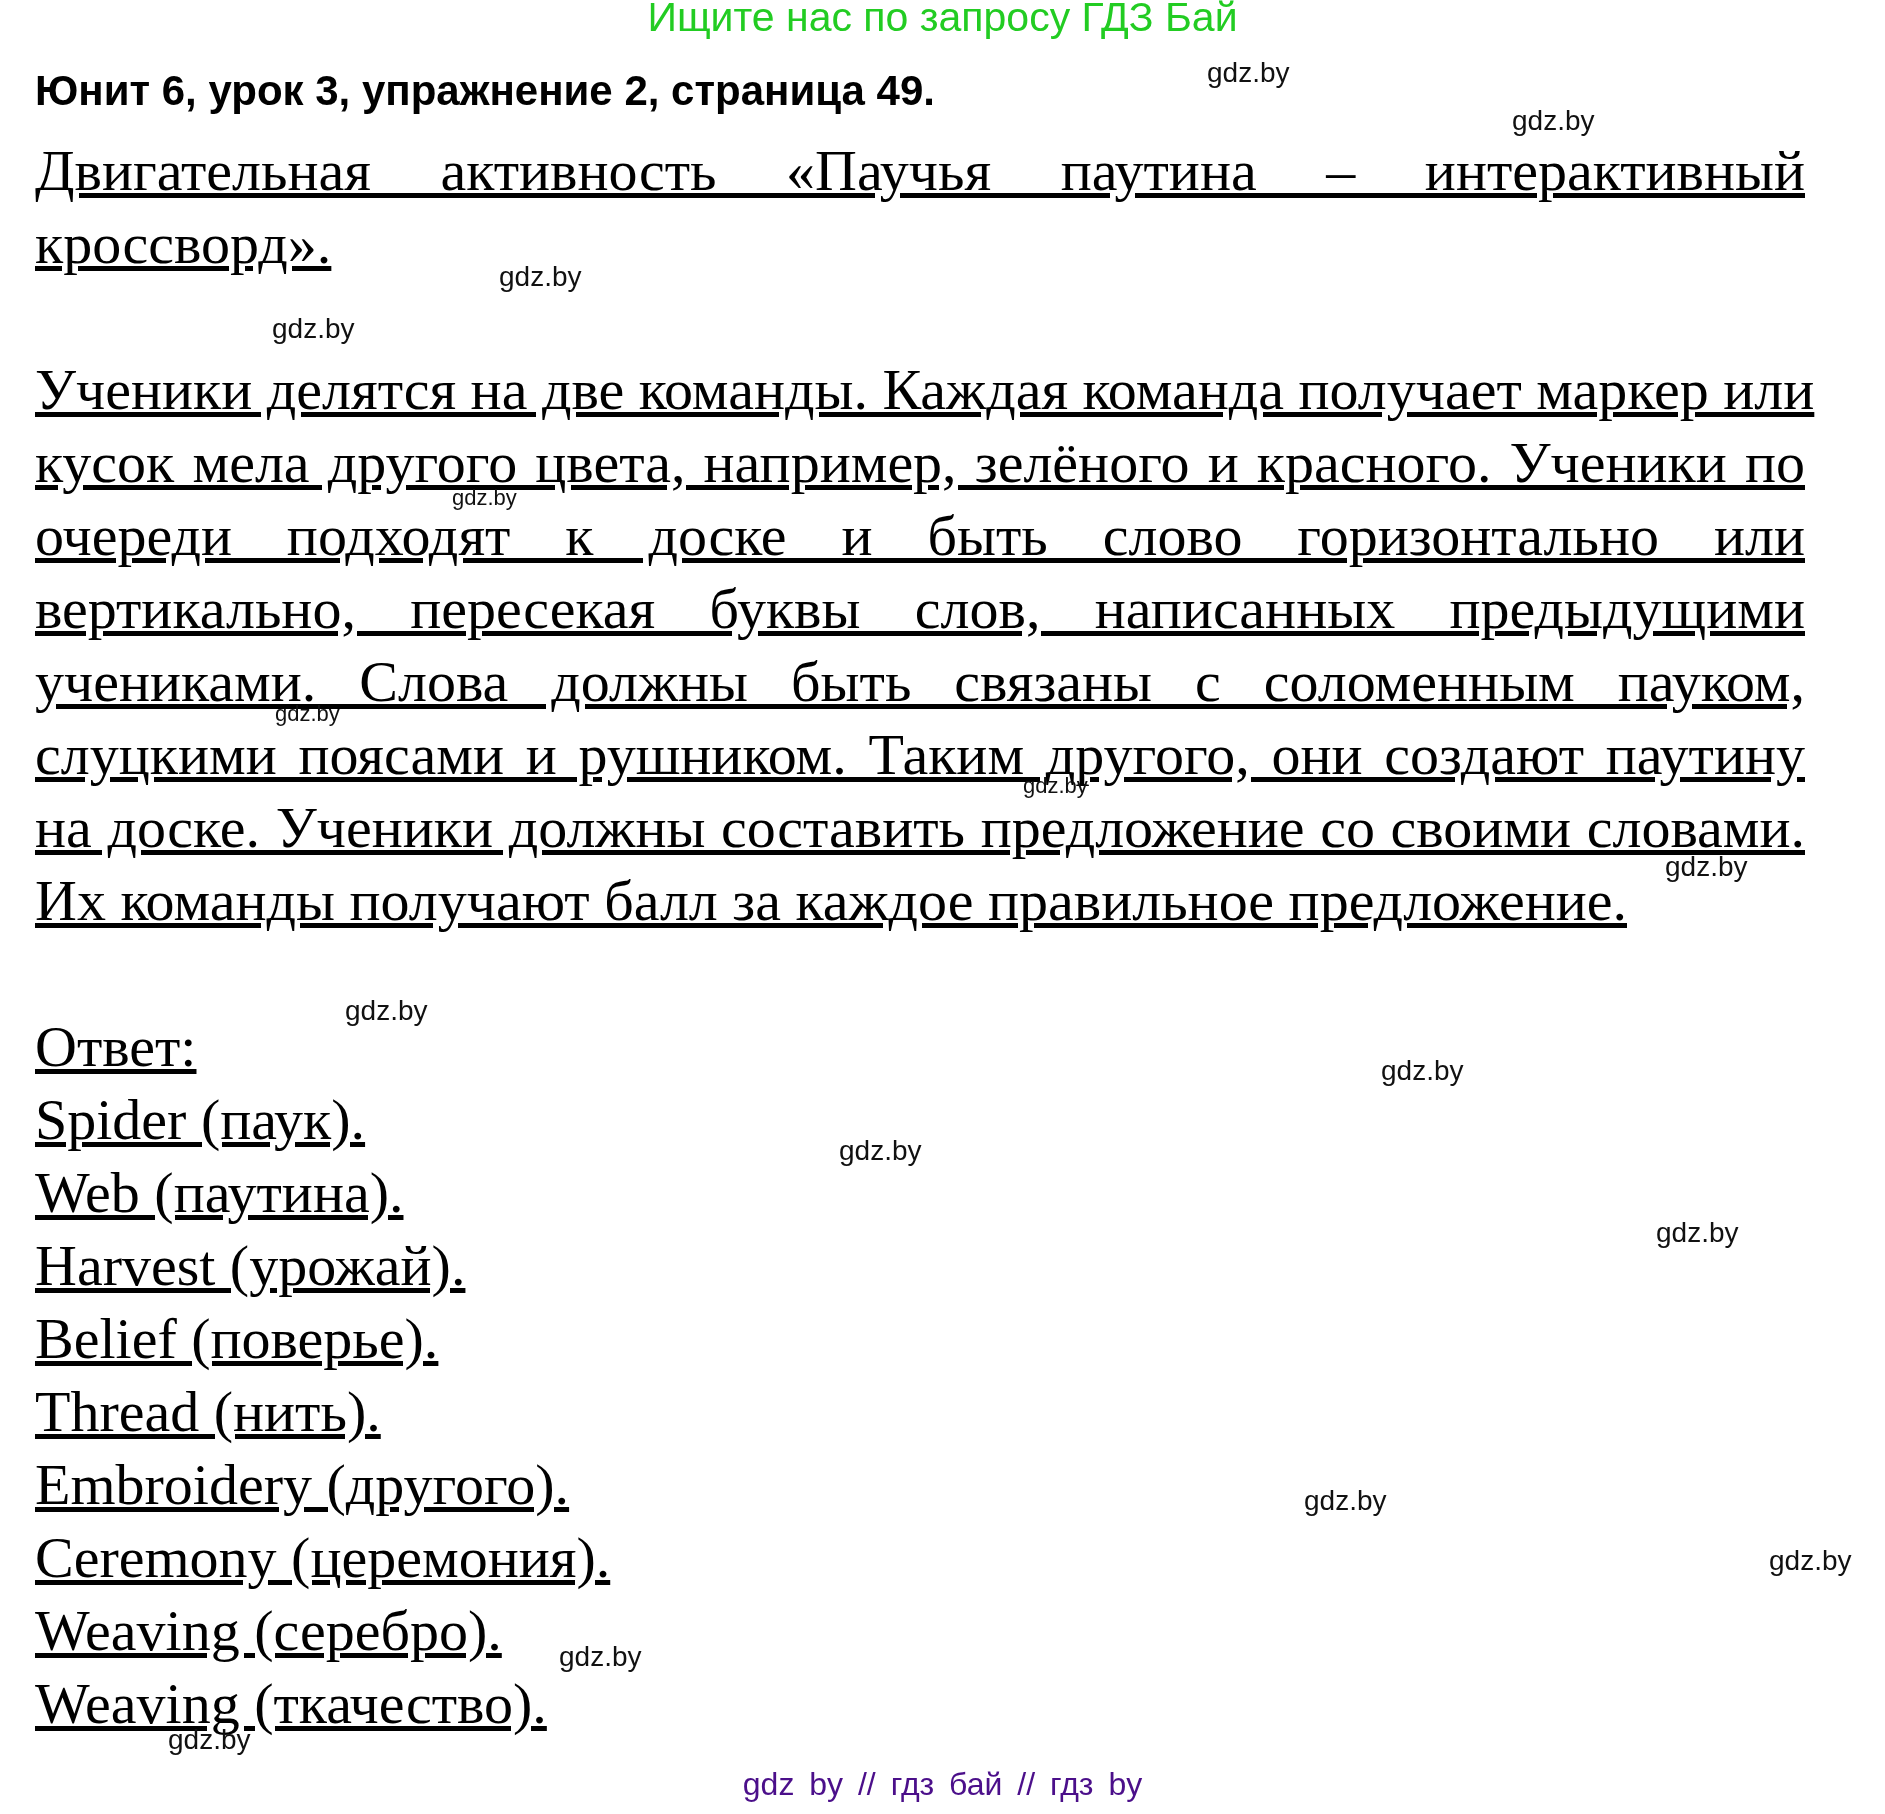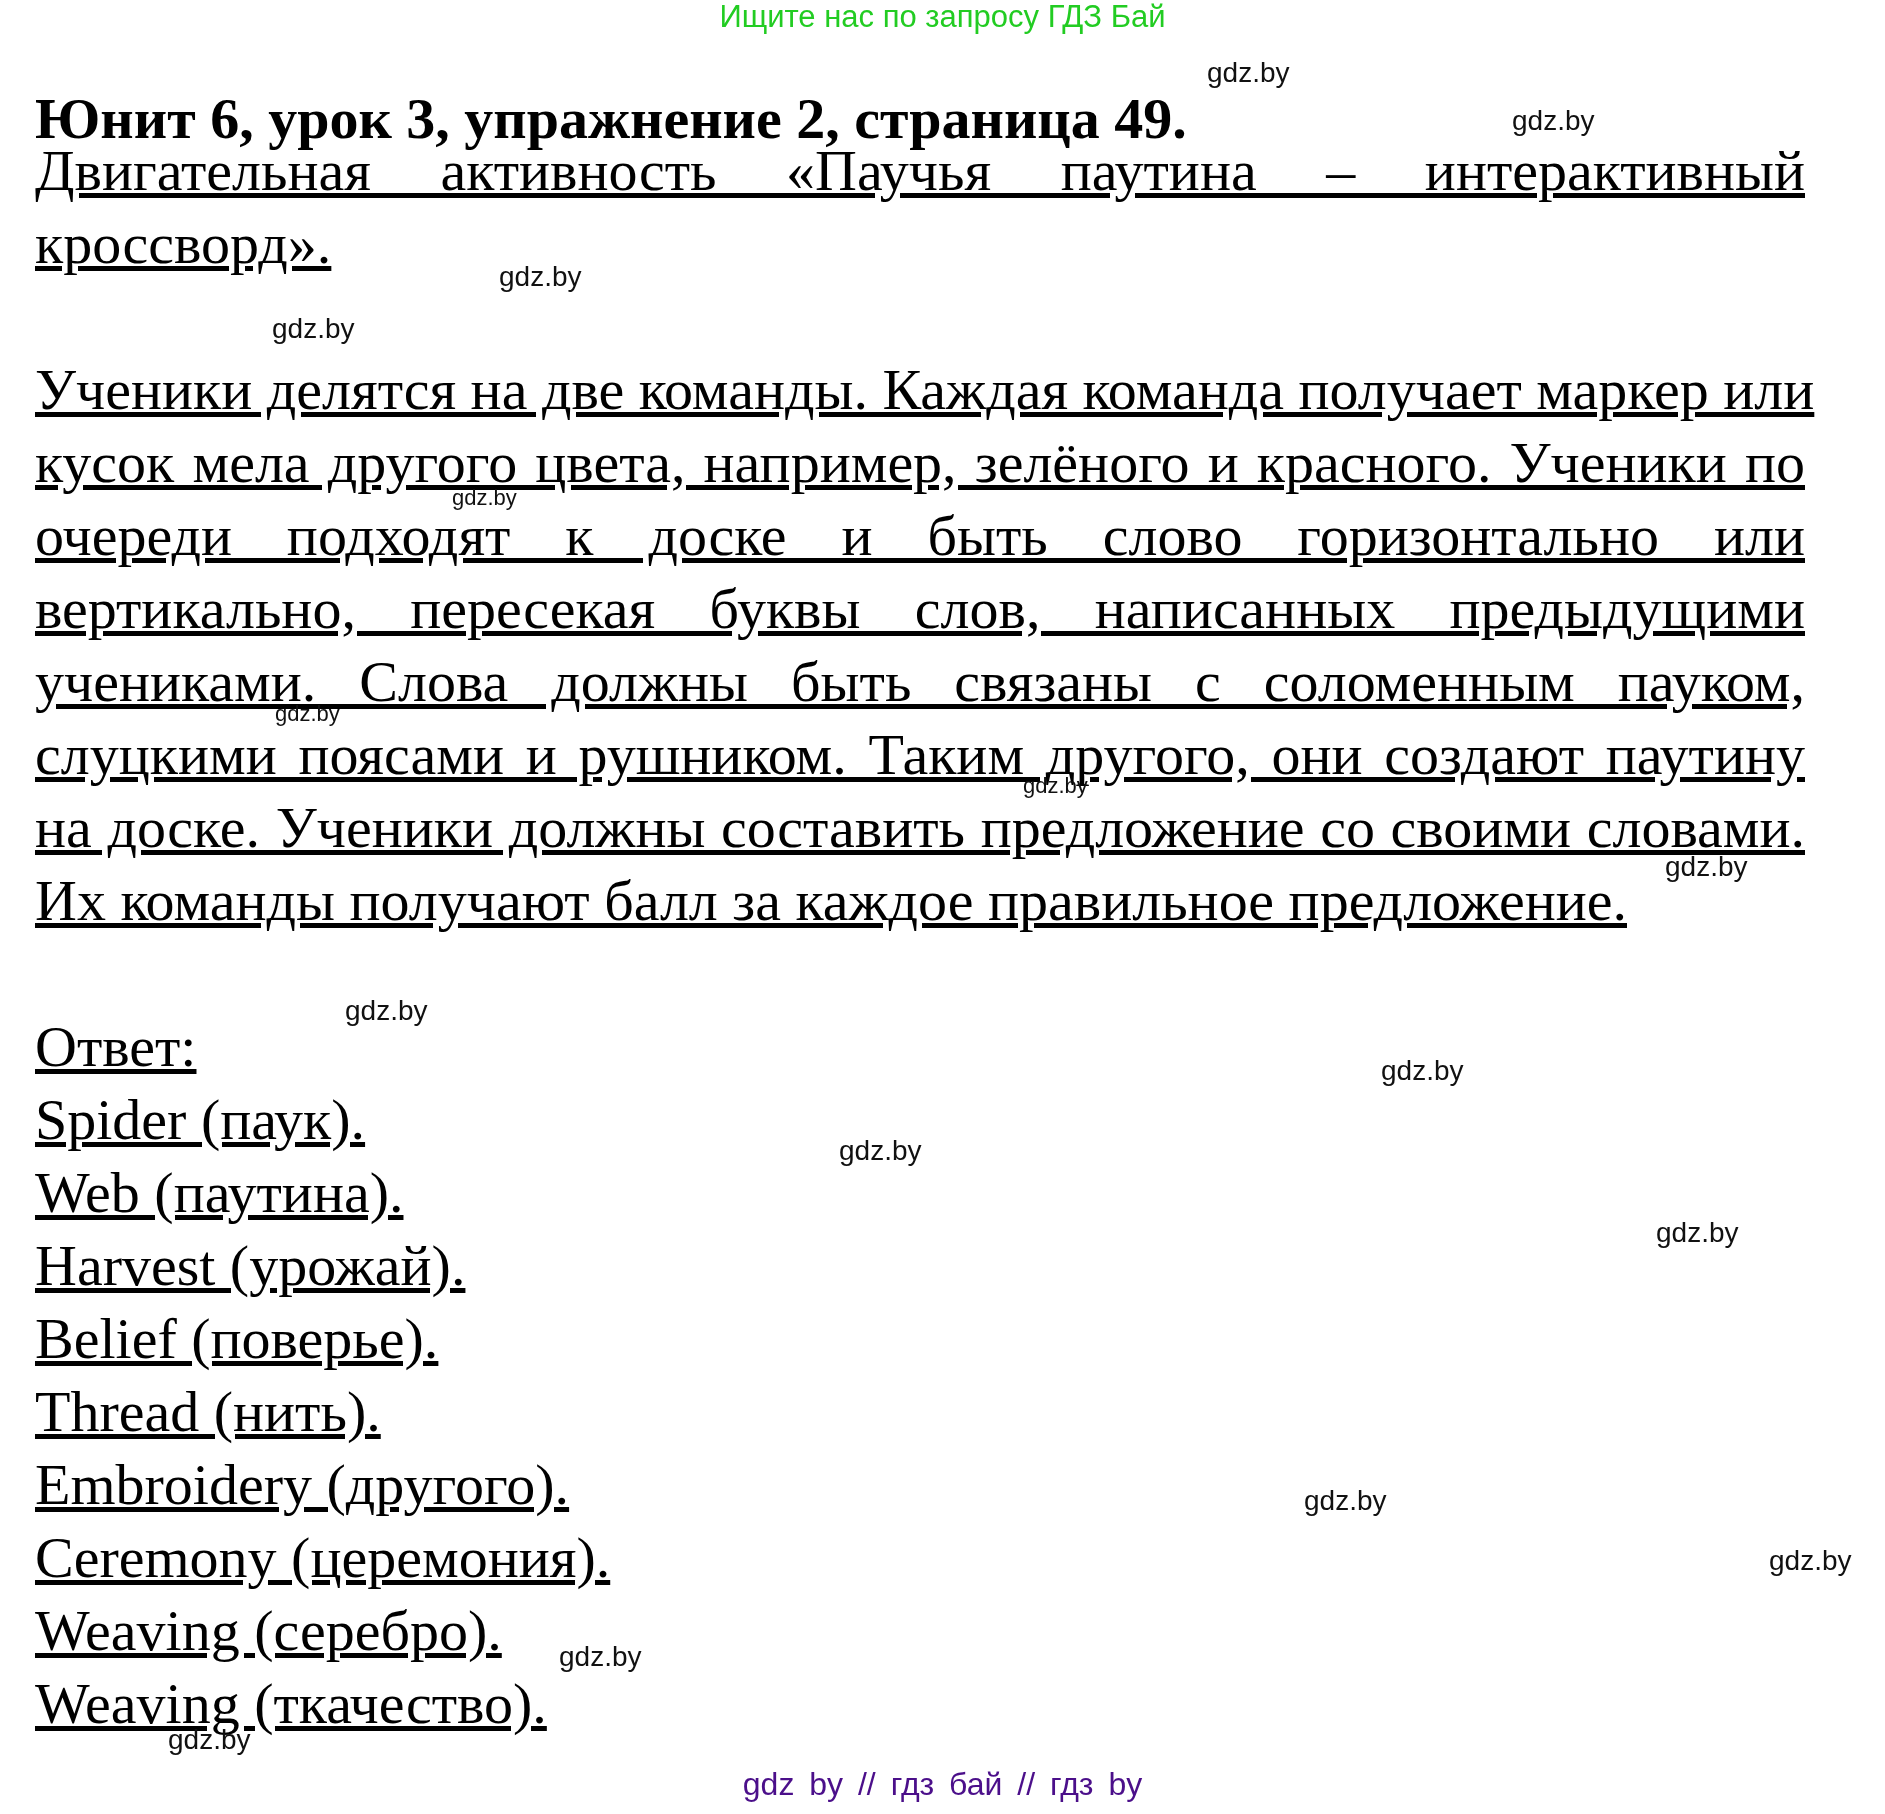--- a/index.html
+++ b/index.html
@@ -1,24 +1,24 @@
 <!DOCTYPE html>
 <html><head>
 <meta charset="utf-8">
 <style>
   html, body { margin: 0; padding: 0; background: #ffffff; }
   body { width: 1885px; height: 1814px; position: relative; overflow: hidden; }
   .abs { position: absolute; white-space: nowrap; }
   .banner {
     left: 0; width: 1885px; top: 0; text-align: center;
-    font-family: "Liberation Sans", sans-serif; font-size: 31px; line-height: 34px;
+    font-family: "Liberation Sans", sans-serif; font-size: 41px; line-height: 34px;
   }
   .title {
     left: 35px; top: 58px;
-    font-family: Liberation Serif, serif; font-weight: bold; font-size: 58px; line-height: 66px; margin-top: 28px;
+    font-family: Liberation Sans, sans-serif; font-weight: bold; font-size: 42px; line-height: 66px;
   }
   .serif { font-family: "Liberation Serif", serif; font-size: 58px; color: #000; text-decoration: underline; }
   .just-line {
     left: 35px; width: 1770px; text-align: justify; text-align-last: justify;
     line-height: 73px; height: 73px;
   }
   .left-line { left: 35px; line-height: 73px; height: 73px; }
   .wm { font-family: "Liberation Sans", sans-serif; font-size: 28px; color: #111; line-height: 30px; }
   .wm.small { font-size: 22px; line-height: 24px; }
   .footer {

